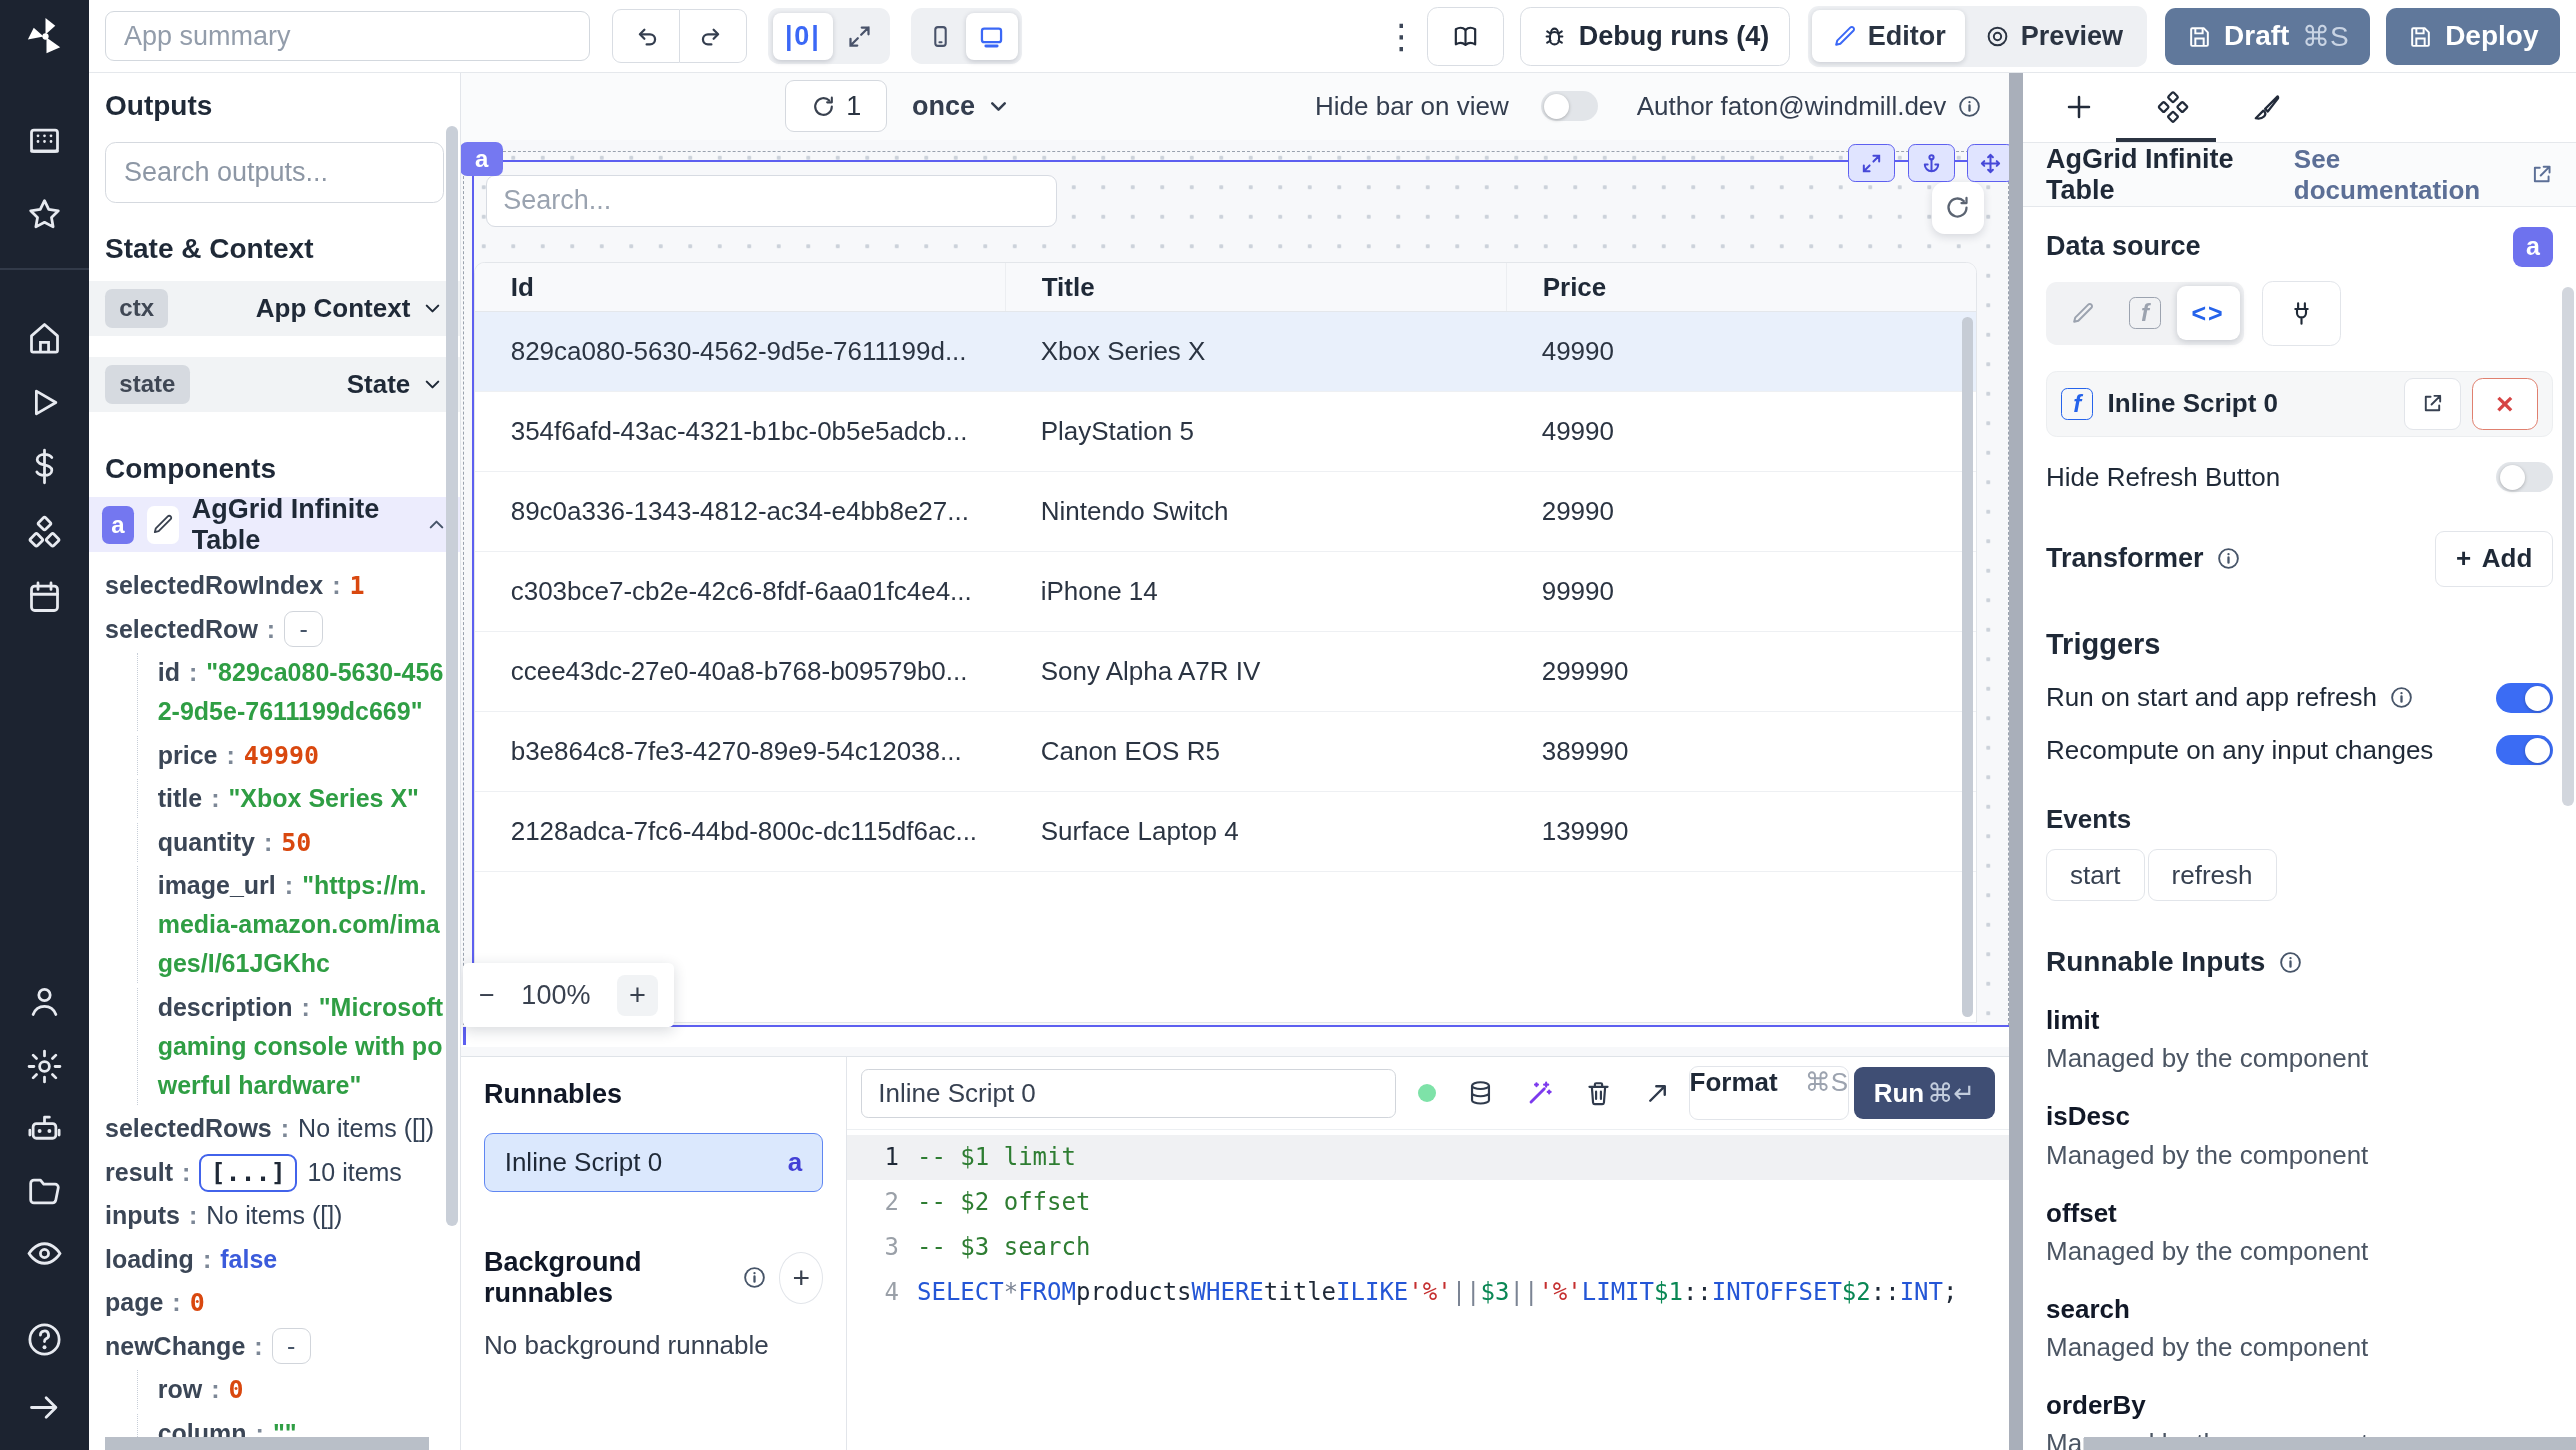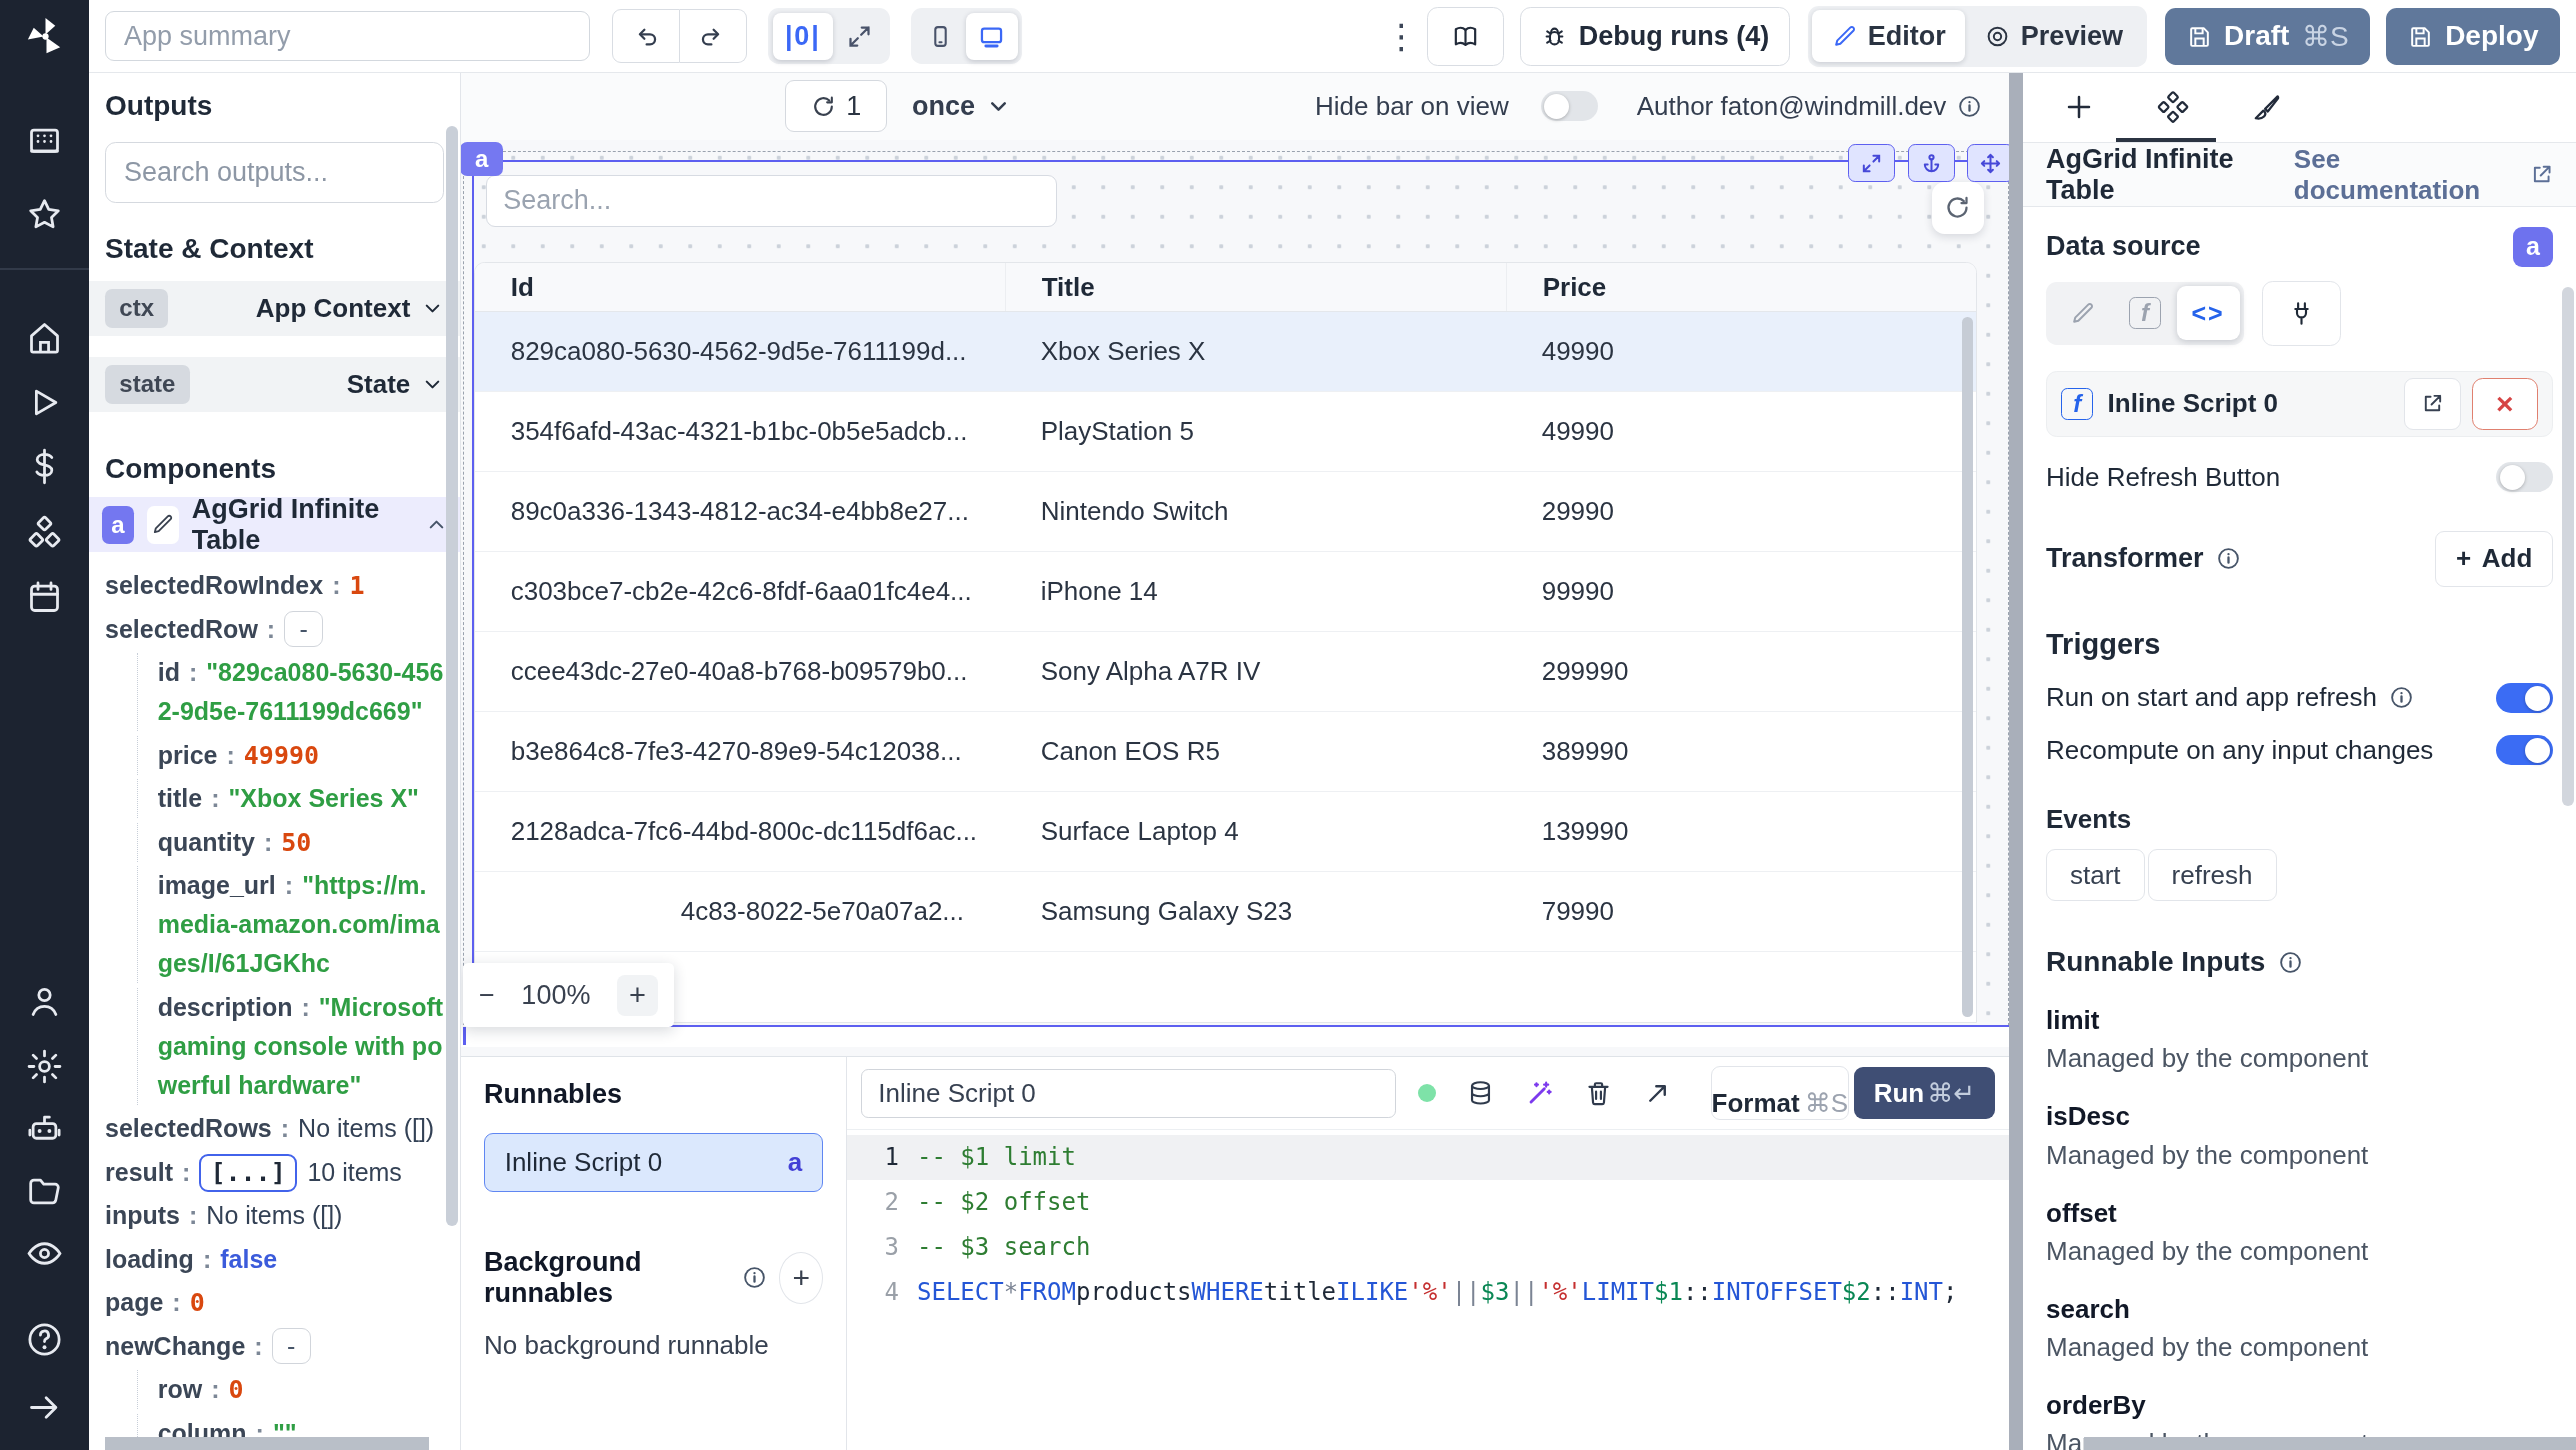--- a/index.html
+++ b/index.html
@@ -108,21 +108,21 @@
   #run-item .ab{margin-left:auto;color:#4340d6;font-weight:700;font-size:26px;}
   #bg-row{margin-top:55px;display:flex;align-items:center;gap:12.5px;}
   #bg-row .t{font-size:27px;font-weight:700;color:#111827;}
   #bg-add{margin-left:auto;width:50px;height:50px;border-radius:50%;border:1.8px solid #e2e5ea;background:#fff;display:flex;align-items:center;justify-content:center;font-size:30px;color:#39414f;}
   #bg-empty{margin-top:21.5px;font-size:26px;color:#374151;}
   #code-panel{position:absolute;left:386px;right:0;top:984px;bottom:0;background:#fff;border-top:1.8px solid #dfe3e8;z-index:3;}
   #code-toolbar{height:72px;display:flex;align-items:center;padding:0 14.3px;border-bottom:1.8px solid #eceff2;}
   #script-name{width:501px;height:47px;border:1.8px solid #d1d5db;border-radius:7.2px;padding:0 16px;font-size:26px;color:#374151;}
   #green-dot{width:18px;height:18px;border-radius:50%;background:#7ee2a8;margin-left:21.5px;flex:none;}
   .ct-ic{margin-left:30px;color:#2f3a4c;}
-  #format-btn{margin-left:auto;height:52px;border:1.8px solid #e2e5ea;border-radius:9px;background:#fff;display:flex;align-items:flex-end;gap:5px;padding:0 0;font-size:26px;font-weight:700;color:#1f2937;}
+  #format-btn{margin-left:auto;height:52px;border:1.8px solid #e2e5ea;border-radius:9px;background:#fff;display:flex;align-items:flex-start;gap:27px;padding:0 0;font-size:26px;font-weight:700;color:#1f2937;}
   #format-btn .kbd{color:#9ca3af;font-weight:400;}
   #run-btn{margin-left:5px;height:52px;border-radius:9px;background:#3f4e74;color:#fff;display:flex;align-items:center;gap:3px;padding:0 19.7px;font-size:26px;font-weight:700;}
   #run-btn .kbd{color:#c3cddd;font-weight:400;}
   #code{font-family:"DejaVu Sans Mono",monospace;font-size:24px;line-height:45px;margin-top:5.4px;}
   .code-line{display:flex;}
   .code-line .ln{width:52px;text-align:right;padding-right:18px;color:#9aa0a8;flex:none;}
   .code-line.active{background:#f0f1f3;}
   .code-line.active .ln{color:#1f2937;}
   .cm{color:#2e7d32;}.kw{color:#2456d6;}.str{color:#c53030;}.vr{color:#0a8754;}.op{color:#7b8494;}.pl{color:#1f2937;}
   
@@ -484,25 +484,20 @@
           <div class="tgrid trow">
             <div class="td">b3e864c8-7fe3-4270-89e9-54c12038...</div>
             <div class="td">Canon EOS R5</div>
             <div class="td">389990</div>
           </div>
           <div class="tgrid trow">
             <div class="td">2128adca-7fc6-44bd-800c-dc115df6ac...</div>
             <div class="td">Surface Laptop 4</div>
             <div class="td">139990</div>
           </div>
-          <div class="tgrid trow">
-            <div class="td partial">4c83-8022-5e70a07a2...</div>
-            <div class="td">Samsung Galaxy S23</div>
-            <div class="td">79990</div>
-          </div>
         </div>
       <div id="tbl-vscroll"></div>
     </div>
     <div id="zoom-ctl">
       <span>−</span>
       <span>100%</span>
       <span id="zoom-plus">+</span>
     </div>
   </div>
   <div id="cv-hbar">

